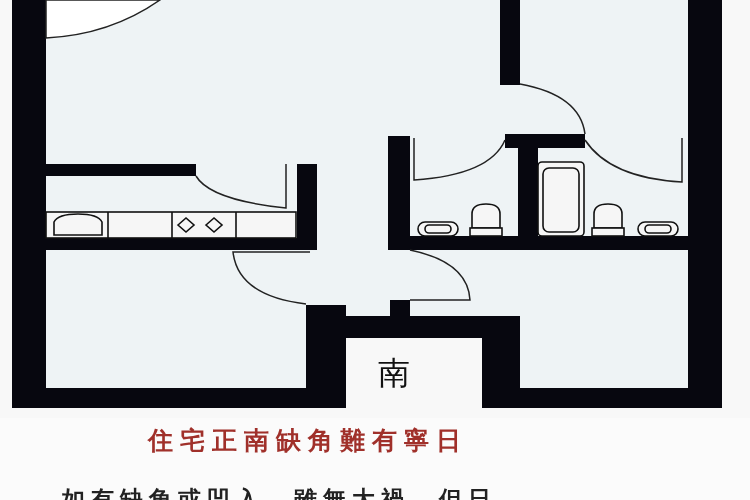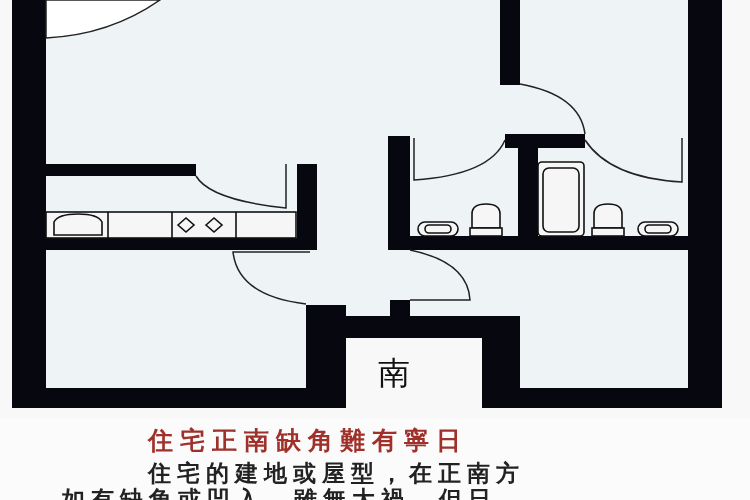--- a/index.html
+++ b/index.html
@@ -118,15 +118,14 @@
 
   <path d="M310,252 L233,252 Q238,296 306,304" fill="none" stroke="#222" stroke-width="1.5"></path>
 
   <path d="M410,250 Q468,262 470,300 L410,300" fill="none" stroke="#222" stroke-width="1.5"></path>
 </svg>
 
 <div class="south-label">南</div>
 
 <div class="caption">
   <div class="cap-title">住宅正南缺角難有寧日</div>
-  <div class="cap-line2">住宅的建地或屋型，在正南方</div>
   <div class="cap-line3">如有缺角或凹入，雖無大禍，但日</div>
 </div>
 
 </body></html>

